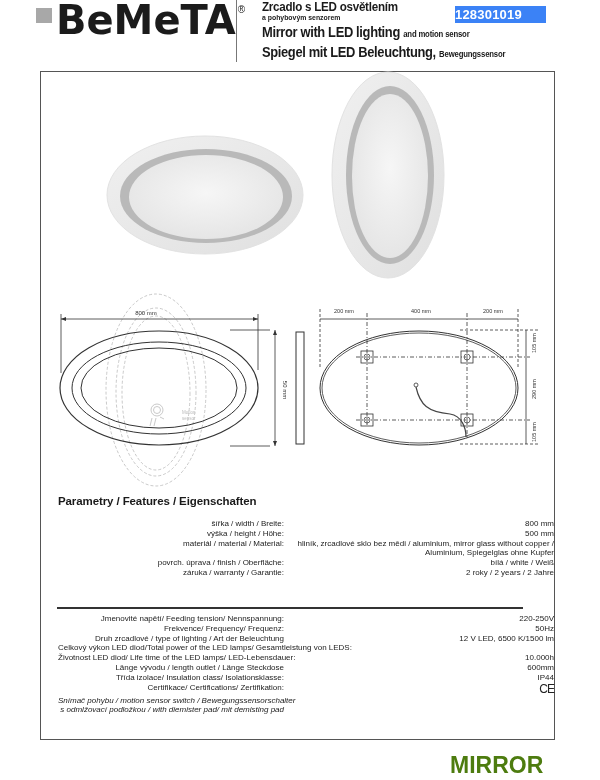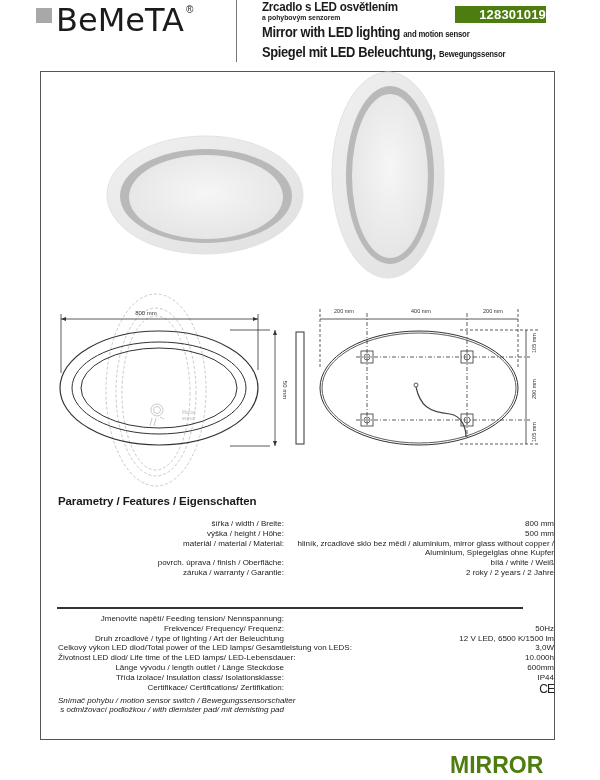--- a/index.html
+++ b/index.html
@@ -1,29 +1,29 @@
 <!DOCTYPE html>
 <html><head>
 <meta charset="utf-8">
 <style>
   html, body { margin: 0; padding: 0; background: #ffffff; }
   body { width: 600px; height: 780px; position: relative; overflow: hidden; font-family: "Liberation Sans", sans-serif; color: #1a1a1a; }
 
   
   .logo { position: absolute; left: 36px; top: 2px; height: 34px; display: flex; align-items: flex-start; }
   .logo-square { width: 16px; height: 15px; background: #a8a8a8; margin-top: 6px; margin-right: 4px; }
-  .logo-text { font-family: "DejaVu Sans", sans-serif; font-size: 32px; line-height: 36px; letter-spacing: 0px; color: #1b1b1b; font-weight: normal; }
+  .logo-text { font-family: "DejaVu Sans", sans-serif; font-size: 40px; line-height: 36px; letter-spacing: 0px; color: #1b1b1b; font-weight: bold; }
   .logo-reg { font-size: 10px; position: relative; top: 2px; margin-left: 2px; }
 
   .title-block { position: absolute; left: 236px; top: 0px; border-left: 1px solid #777; padding-left: 25px; height: 62px; }
   .t-cz { font-family: "Liberation Sans", sans-serif; font-weight: bold; font-size: 13.5px; line-height: 13px; letter-spacing: -0.3px; transform: scaleX(0.86); transform-origin: left; white-space: nowrap; margin-top: 0px; }
   .t-cz-sub { font-weight: bold; font-size: 8px; line-height: 10px; transform: scaleX(0.86); transform-origin: left; white-space: nowrap; }
   .t-en, .t-de { font-weight: bold; font-size: 15px; line-height: 18px; letter-spacing: -0.4px; transform: scaleX(0.86); transform-origin: left; white-space: nowrap; }
   .t-en .small, .t-de .small { font-size: 9px; letter-spacing: -0.2px; }
-  .code { position: absolute; left: 455px; top: 6px; width: 91px; height: 17px; background: #4d7c0f; color: #fff; font-weight: bold; font-size: 13px; line-height: 17px; text-align: right; letter-spacing: 0.2px; }
+  .code { position: absolute; left: 455px; top: 6px; width: 91px; height: 17px; background: #3b82f6; color: #fff; font-weight: bold; font-size: 13px; line-height: 17px; text-align: left; letter-spacing: 0.2px; }
 
   
   .frame { position: absolute; left: 40px; top: 71px; width: 515px; height: 669px; border: 1.5px solid #555; box-sizing: border-box; }
 
   svg.drawings { position: absolute; left: 0; top: 0; }
 
   .params-title { position: absolute; left: 58px; top: 495px; font-weight: bold; font-size: 11.5px; letter-spacing: -0.1px; }
   .ptable { position: absolute; left: 58px; font-size: 8px; line-height: 9.8px; color: #222; }
   .ptable .row { display: flex; text-align: right; }
   .ptable .k { width: 226px; white-space: nowrap; }
@@ -189,32 +189,32 @@
     <span class="k">záruka / warranty / Garantie:</span>
     <span class="v">2 roky / 2 years / 2 Jahre</span>
   </div>
 </div>
 
 <div class="sep"></div>
 
 <div class="ptable t2">
   <div class="row">
     <span class="k">Jmenovité napětí/ Feeding tension/ Nennspannung:</span>
+    <span class="v">220-250V</span>
   </div>
   <div class="row">
     <span class="k">Frekvence/ Frequency/ Frequenz:</span>
     <span class="v">50Hz</span>
   </div>
   <div class="row">
     <span class="k">Druh zrcadlové / type of lighting / Art der Beleuchtung</span>
     <span class="v">12 V LED, 6500 K/1500 lm</span>
   </div>
   <div class="row">
     <span class="k">Celkový výkon LED diod/Total power of the LED lamps/ Gesamtleistung von LEDS:</span>
-    <span class="v">3,0W</span>
   </div>
   <div class="row">
     <span class="k">Životnost LED diod/ Life time of the LED lamps/  LED-Lebensdauer:</span>
     <span class="v">10.000h</span>
   </div>
   <div class="row">
     <span class="k">Länge vývodu / length outlet / Länge Steckdose</span>
     <span class="v">600mm</span>
   </div>
   <div class="row">

